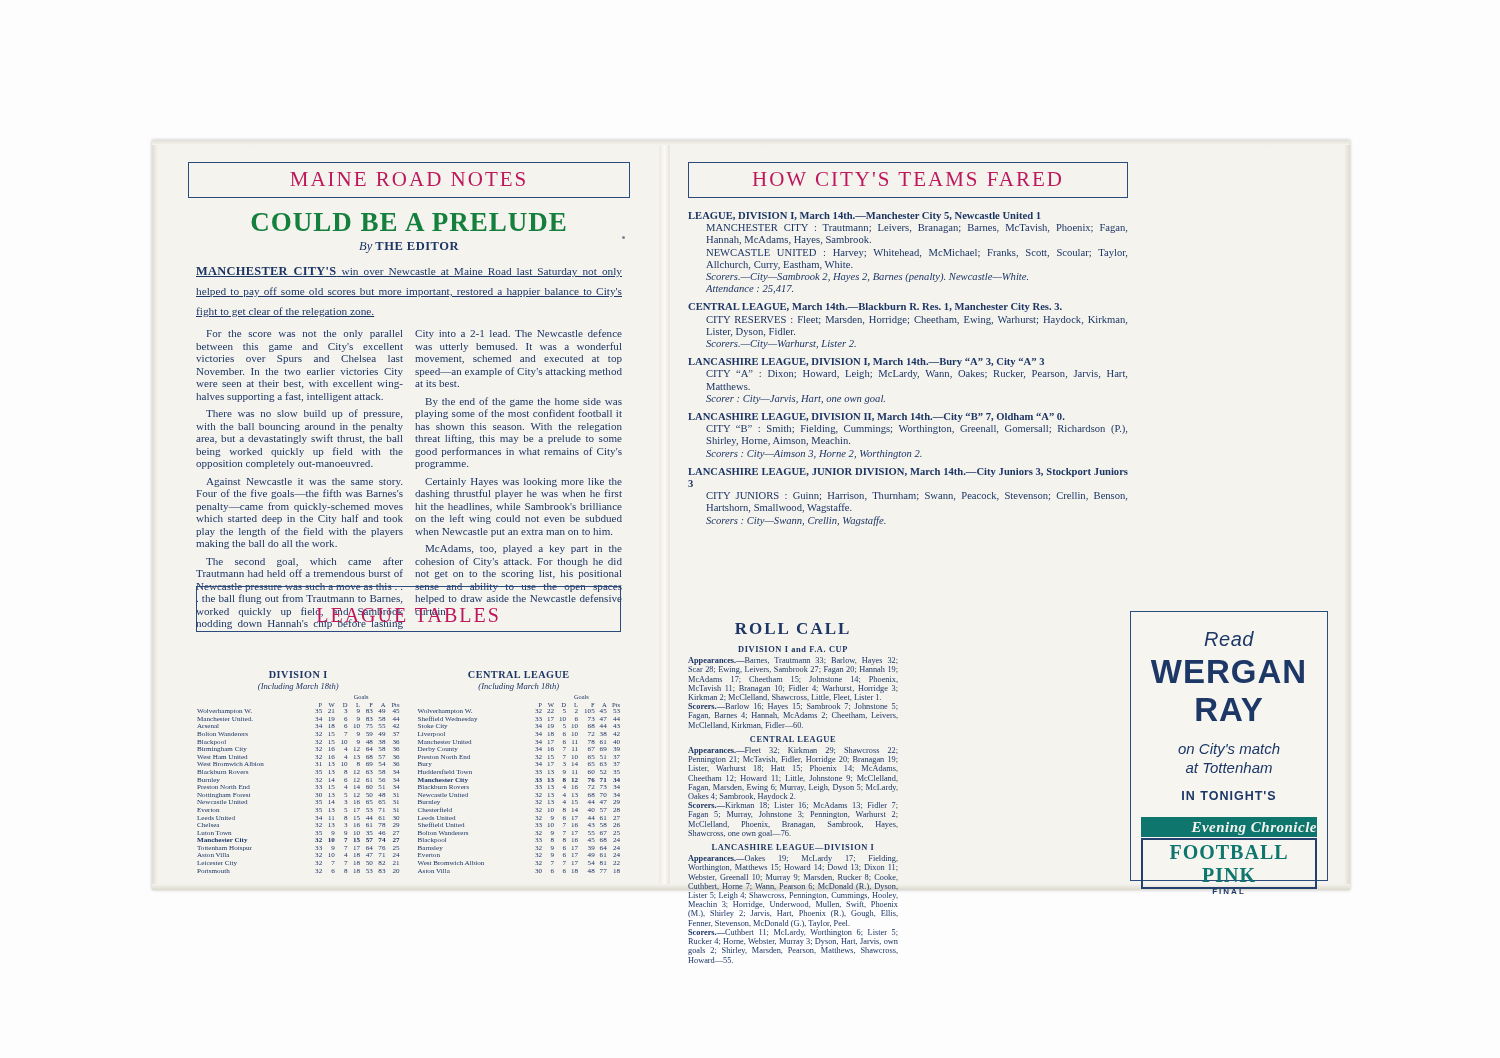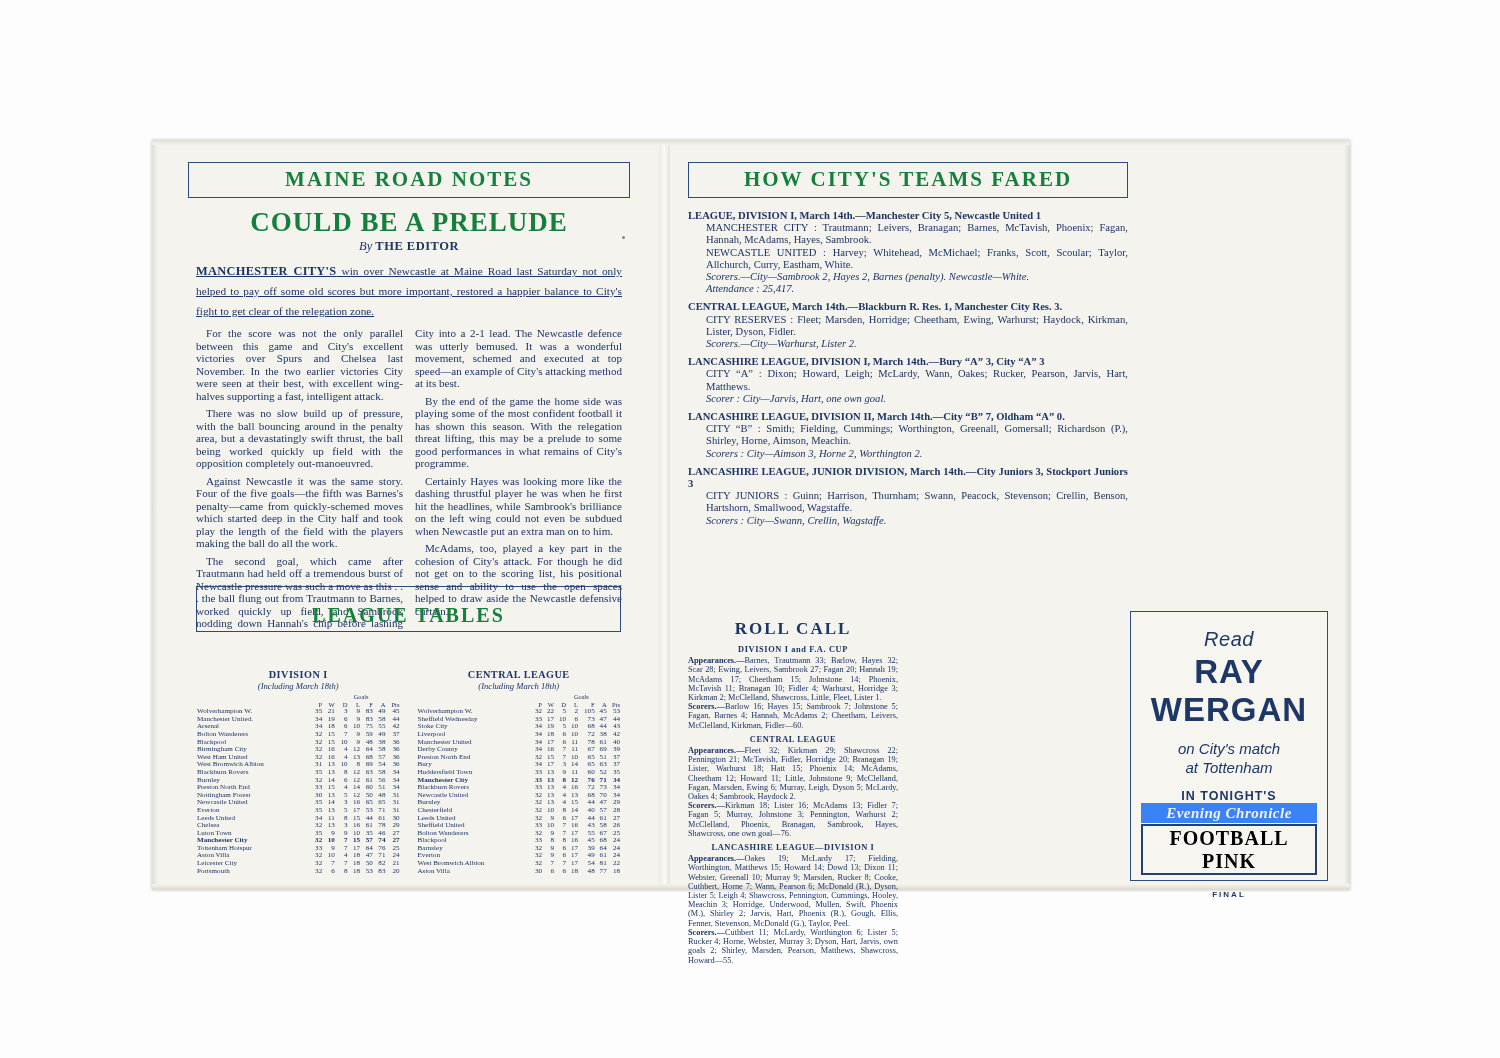--- a/index.html
+++ b/index.html
@@ -34,22 +34,22 @@
   .col{position:absolute;}
 
   
   .boxhead{
     border:1px solid #2b4a7d;
     padding:4px 6px 5px;
     text-align:center;
   }
   .boxhead .t{
     font-family:"Liberation Serif",serif;
-    font-weight:bold;letter-spacing:2.0px;
-    font-size:21px;color:#15803d;
+    font-weight:normal;letter-spacing:2.0px;
+    font-size:21px;color:#be185d;
   }
 
   h1.prelude{
     text-align:center;font-size:27px;letter-spacing:1px;margin:9px 0 1px;
     font-weight:bold;color:#15803d;font-family:"Liberation Serif",serif;
   }
   .byline{text-align:center;font-size:12.5px;font-style:italic;margin:0 0 7px;}
   .byline b{font-style:normal;font-weight:bold;letter-spacing:.5px;}
 
   .standfirst{
@@ -92,26 +92,26 @@
   .advert{
     position:absolute;right:22px;top:471px;width:196px;height:268px;
     border:1px solid #2b4a7d;background:#f6f5f0;text-align:center;
     font-family:"Liberation Sans",sans-serif;color:#1d3767;
   }
   .advert .read{font-size:20px;font-style:italic;margin-top:16px;letter-spacing:.5px;}
   .advert .name{font-size:33px;font-weight:bold;line-height:34px;letter-spacing:1px;margin-top:4px;}
   .advert .match{font-size:15px;font-style:italic;line-height:19px;margin-top:12px;}
   .advert .tonight{font-size:12.5px;font-weight:bold;letter-spacing:1px;margin-top:12px;}
   .advert .chron{
-    margin:0 10px 0;background:#3b82f6;color:#f4f3ee;
+    margin:14px 10px 0;background:#0f766e;color:#f4f3ee;
     font-family:"Liberation Serif",serif;font-style:italic;font-weight:bold;
-    font-size:15px;padding:2px 0 1px;letter-spacing:.5px;
+    font-size:15px;padding:2px 0 1px;letter-spacing:.5px;text-align:right;
   }
   .advert .pink{
-    margin:1px 10px 17px;border:2px solid #24406f;color:#000000;
+    margin:1px 10px 0;border:2px solid #24406f;color:#0f766e;
     font-weight:bold;font-size:20px;letter-spacing:1px;padding:1px 0 0;
     font-family:"Liberation Serif",serif;
   }
   .advert .final{font-size:8px;letter-spacing:2px;font-weight:bold;margin-top:-2px;}
   .dot{position:absolute;width:3px;height:3px;background:#7d8596;border-radius:50%;}
 </style>
 </head>
 <body>
 
 <div class="page">
@@ -679,22 +679,22 @@
           <div><b>Appearances.—</b>Fleet 32; Kirkman 29; Shawcross 22; Pennington 21; McTavish, Fidler, Horridge 20; Branagan 19; Lister, Warhurst 18; Hatt 15; Phoenix 14; McAdams, Cheetham 12; Howard 11; Little, Johnstone 9; McClelland, Fagan, Marsden, Ewing 6; Murray, Leigh, Dyson 5; McLardy, Oakes 4; Sambrook, Haydock 2.</div>
           <div><b>Scorers.—</b>Kirkman 18; Lister 16; McAdams 13; Fidler 7; Fagan 5; Murray, Johnstone 3; Pennington, Warhurst 2; McClelland, Phoenix, Branagan, Sambrook, Hayes, Shawcross, one own goal—76.</div>
           <span class="h">LANCASHIRE LEAGUE—DIVISION I</span>
           <div><b>Appearances.—</b>Oakes 19; McLardy 17; Fielding, Worthington, Matthews 15; Howard 14; Dowd 13; Dixon 11; Webster, Greenall 10; Murray 9; Marsden, Rucker 8; Cooke, Cuthbert, Horne 7; Wann, Pearson 6; McDonald (R.), Dyson, Lister 5; Leigh 4; Shawcross, Pennington, Cummings, Hooley, Meachin 3; Horridge, Underwood, Mullen, Swift, Phoenix (M.), Shirley 2; Jarvis, Hart, Phoenix (R.), Gough, Ellis, Fenner, Stevenson, McDonald (G.), Taylor, Peel.</div>
           <div><b>Scorers.—</b>Cuthbert 11; McLardy, Worthington 6; Lister 5; Rucker 4; Horne, Webster, Murray 3; Dyson, Hart, Jarvis, own goals 2; Shirley, Marsden, Pearson, Matthews, Shawcross, Howard—55.</div>
         </div>
     </div>
 
     <div class="advert">
       <div class="read">Read</div>
+      <div class="name">WERGAN</div>
       <div class="name">RAY</div>
-      <div class="name">WERGAN</div>
       <div class="match">on City's match</div>
       <div class="match" style="margin-top:0;">at Tottenham</div>
       <div class="tonight">IN TONIGHT'S</div>
       <div class="chron">Evening Chronicle</div>
       <div class="pink">FOOTBALL PINK</div>
       <div class="final">FINAL</div>
     </div>
 
     <div class="dot" style="left:470px;top:96px;"></div>
   </div>

